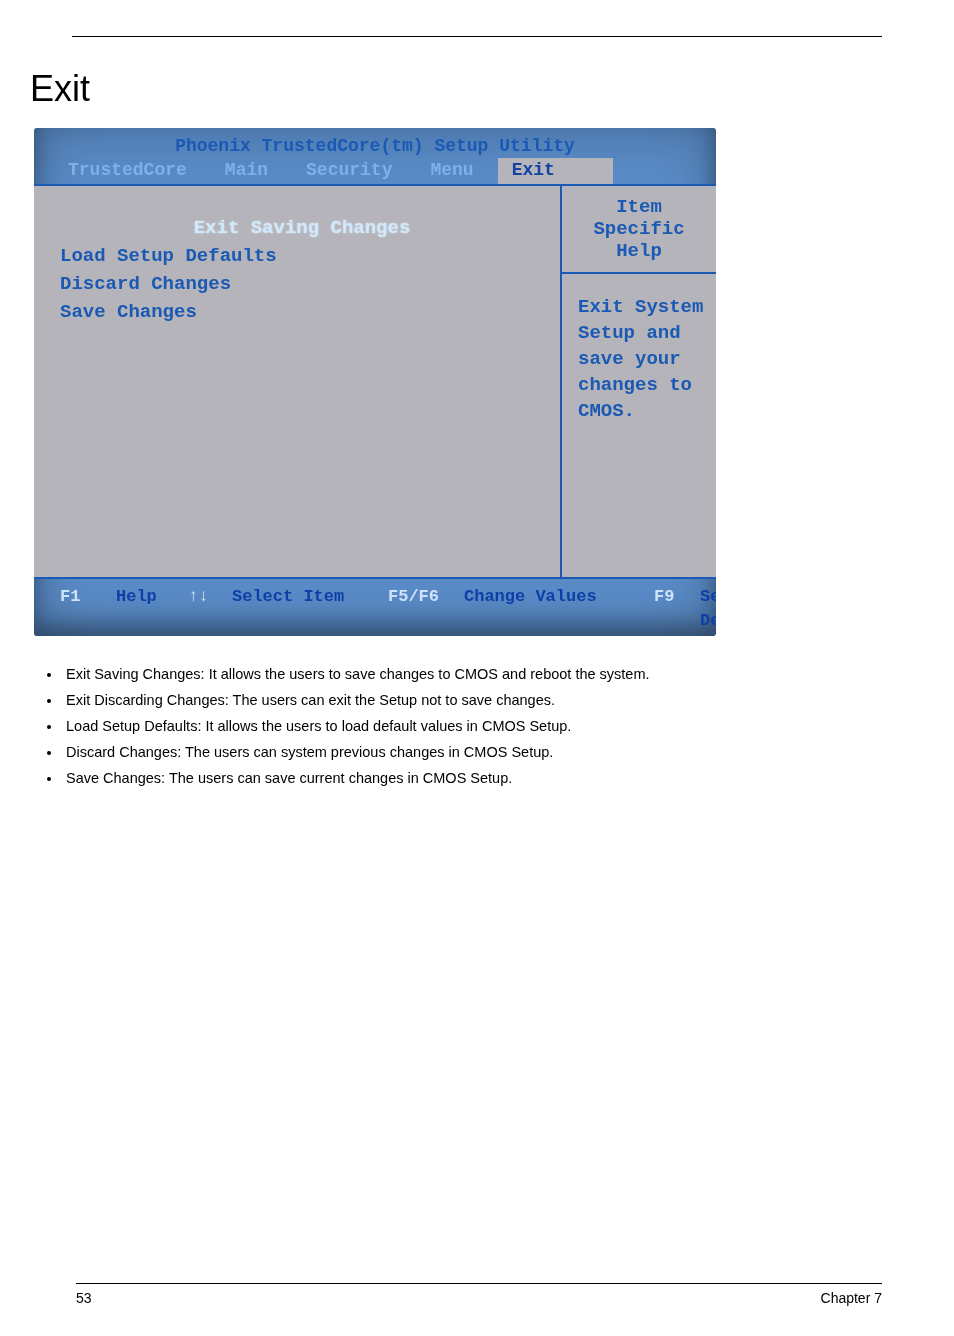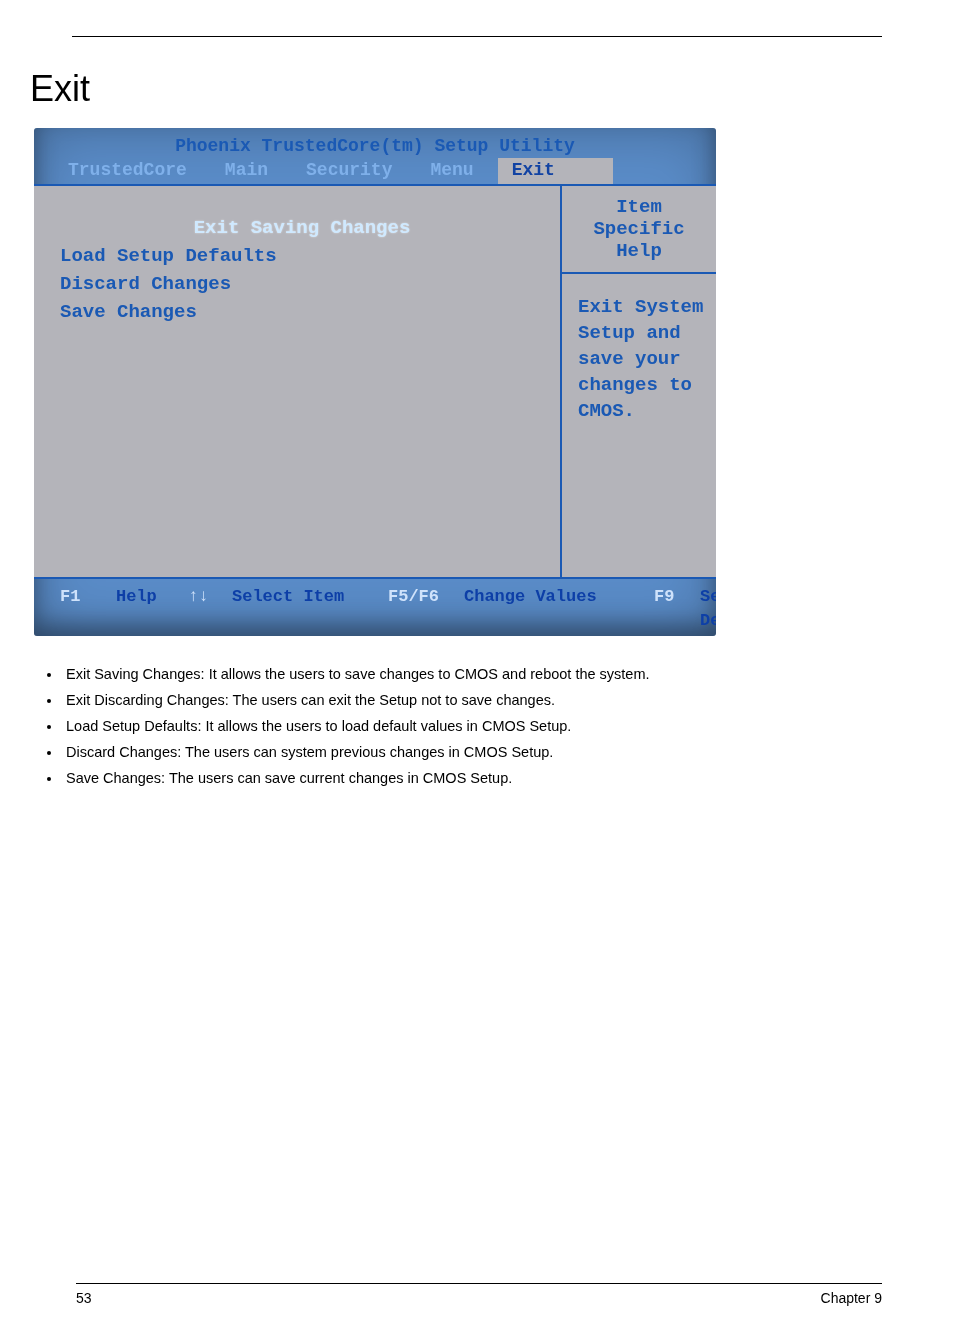--- a/index.html
+++ b/index.html
@@ -83,16 +83,16 @@
     <li>Exit Discarding Changes: The users can exit the Setup not to save changes.</li>
     <li>Load Setup Defaults: It allows the users to load default values in CMOS Setup.</li>
     <li>Discard Changes: The users can system previous changes in CMOS Setup.</li>
     <li>Save Changes: The users can save current changes in CMOS Setup.</li>
   </ul>
 
   <div class="pgfoot">
     <div class="line"></div>
     <div class="row">
       <span>53</span>
-      <span>Chapter 9</span>
+      <span>Chapter 7</span>
     </div>
   </div>
 </div>
 
 </body></html>

